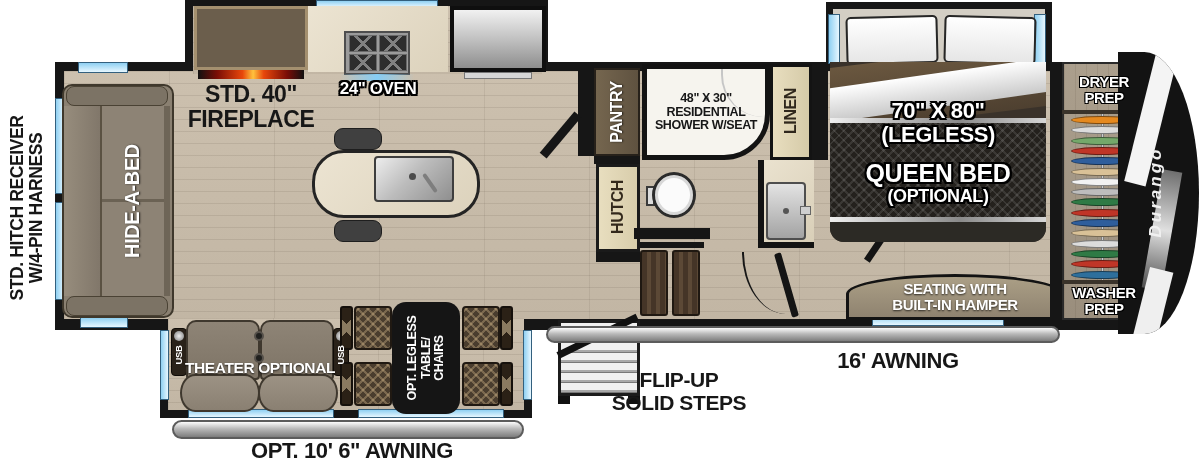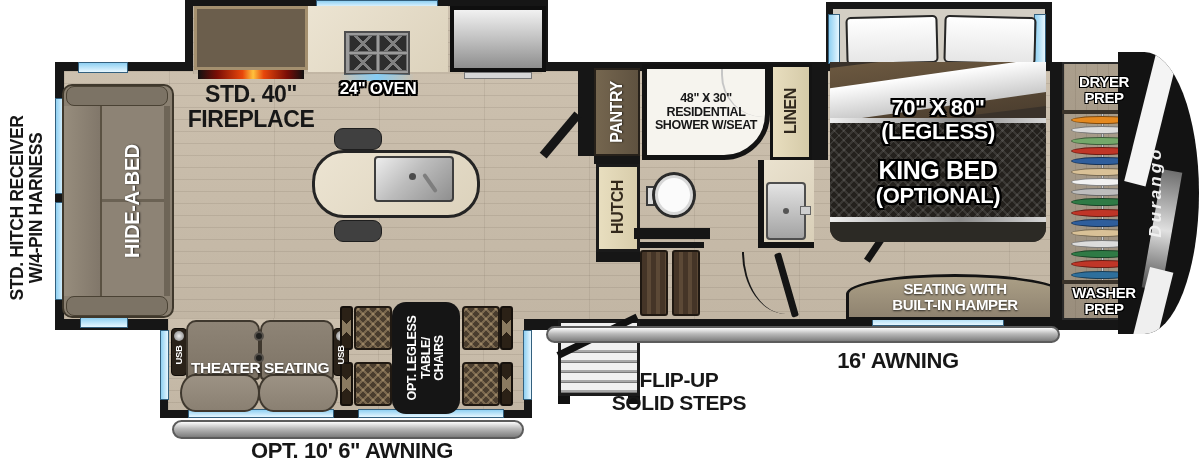--- a/index.html
+++ b/index.html
@@ -211,32 +211,32 @@
   <div class="pin rot lbl wht sh1" style="left:617px;top:112px;width:90px;font-size:16px">PANTRY</div>
   <div class="pin rot lbl" style="left:618px;top:207px;width:90px;font-size:16px;color:#33291c">HUTCH</div>
   <div class="pin lbl blk" style="left:706px;top:112px;width:120px;font-size:12.5px">48" X 30"
 RESIDENTIAL
 SHOWER W/SEAT</div>
   <div class="pin rot lbl" style="left:791px;top:111px;width:90px;font-size:16px;color:#2f271c">LINEN</div>
 
   <div class="pin" style="left:938px;top:152px;width:212px">
     <div class="lbl wht out2" style="font-size:22px">70" X 80"</div>
     <div class="lbl wht out2" style="font-size:22px">(LEGLESS)</div>
-    <div class="lbl wht out2" style="font-size:25px;margin-top:13px">KING BED</div>
-    <div class="lbl wht out2" style="font-size:22px">(OPTIONAL)</div>
+    <div class="lbl wht out2" style="font-size:25px;margin-top:13px">QUEEN BED</div>
+    <div class="lbl wht out2" style="font-size:18px">(OPTIONAL)</div>
   </div>
 
   <div class="pin lbl wht sh1" style="left:955px;top:297px;width:200px;font-size:15px">SEATING WITH
 BUILT-IN HAMPER</div>
   <div class="pin lbl wht out1" style="left:1104px;top:90px;width:80px;font-size:15px">DRYER
 PREP</div>
   <div class="pin lbl wht out1" style="left:1104px;top:301px;width:80px;font-size:15px">WASHER
 PREP</div>
 
-  <div class="pin lbl wht sh1" style="left:260px;top:368px;width:170px;font-size:15.5px">THEATER SEATING</div>
+  <div class="pin lbl wht sh1" style="left:260px;top:368px;width:170px;font-size:15.5px">THEATER OPTIONAL</div>
   <div class="pin rot lbl wht" style="left:179px;top:355px;width:40px;font-size:9.5px">USB</div>
   <div class="pin rot lbl wht" style="left:341px;top:355px;width:40px;font-size:9.5px">USB</div>
   <div class="pin rot lbl wht" style="left:426px;top:358px;width:108px;font-size:12.5px">OPT. LEGLESS
 TABLE/
 CHAIRS</div>
 
   <div class="pin lbl blk" style="left:679px;top:392px;width:180px;font-size:21px">FLIP-UP
 SOLID STEPS</div>
   <div class="pin lbl blk" style="left:898px;top:361px;width:180px;font-size:22px">16' AWNING</div>
   <div class="pin lbl blk" style="left:352px;top:451px;width:280px;font-size:22px">OPT. 10' 6" AWNING</div>

